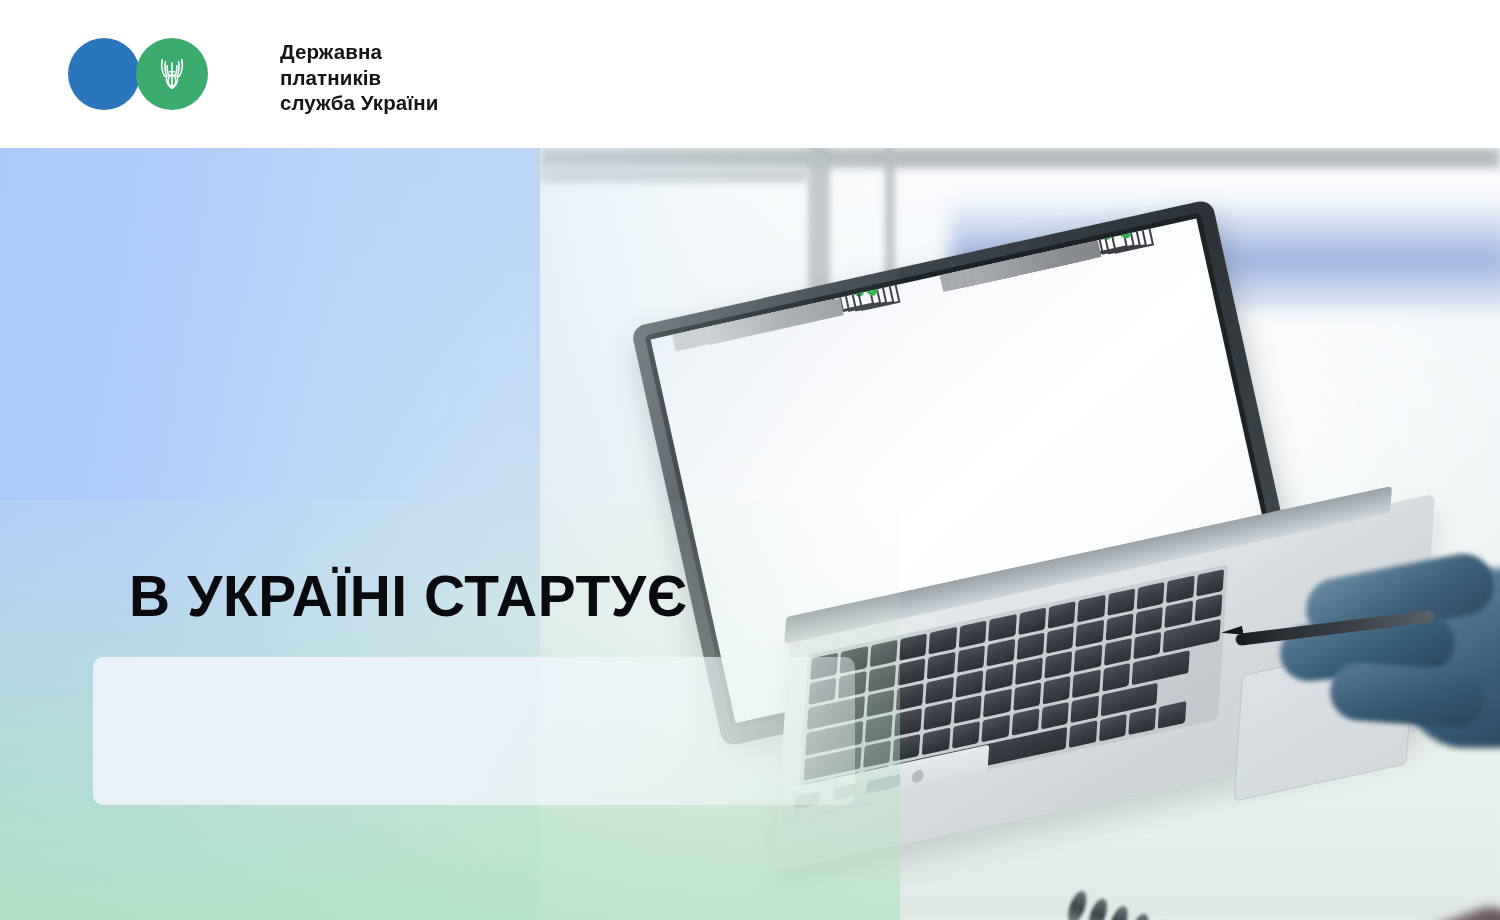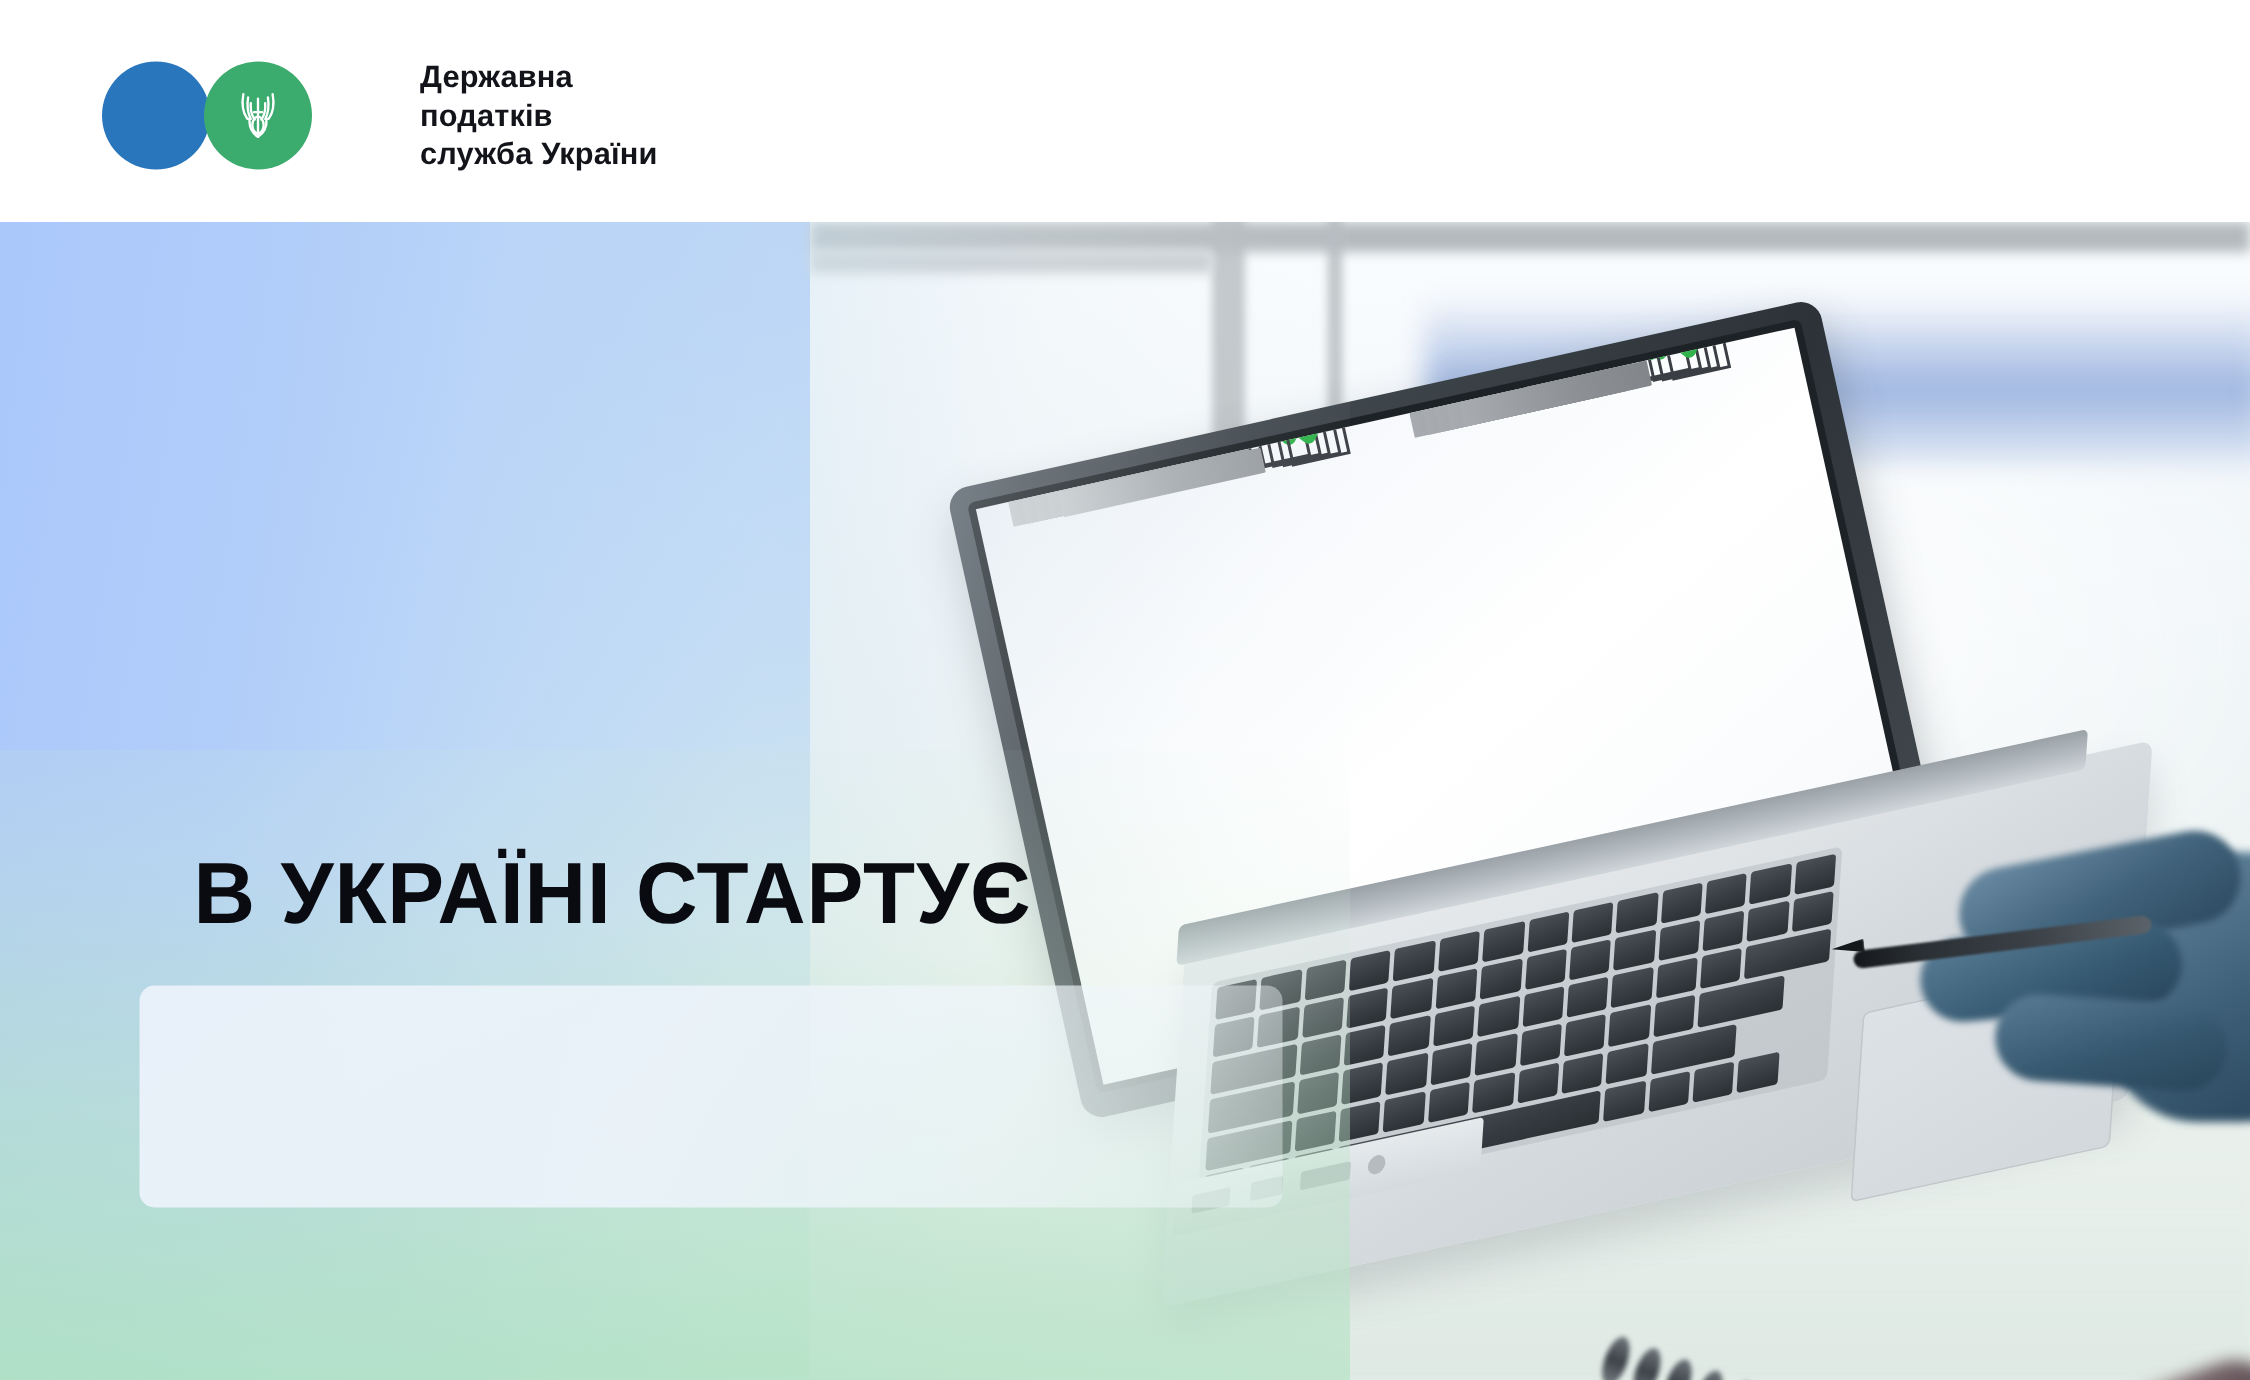--- a/index.html
+++ b/index.html
@@ -14,21 +14,21 @@
   }
 
   
   .header{
     position:absolute;left:0;top:0;width:1500px;height:148px;
     background:#ffffff;z-index:60;
     display:flex;align-items:center;
   }
   .logo-wrap{
     position:absolute;left:68px;top:38px;
-    display:flex;align-items:center;
+    display:flex;align-items:flex-start;
   }
   .logo-marks{position:relative;width:130px;height:72px;}
   .logo-circle-blue{
     position:absolute;left:0;top:0;width:72px;height:72px;border-radius:50%;
     background:#2a76bd;
   }
   .logo-circle-green{
     position:absolute;left:68px;top:0;width:72px;height:72px;border-radius:50%;
     background:#3cab6e;
     display:flex;align-items:center;justify-content:center;
@@ -270,21 +270,21 @@
               <path d="M13.6 14 C13.2 20 14.4 25 17 28.5"></path>
               <path d="M26.4 14 C26.8 20 25.6 25 23 28.5"></path>
               <ellipse cx="20" cy="33.5" rx="5" ry="7.5"></ellipse>
               <path d="M16.5 22 L23.5 22"></path>
             </g>
           </svg>
         </div>
       </div>
       <div class="logo-text">
         <div>Державна</div>
-        <div>податків</div>
+        <div>платників</div>
         <div>служба України</div>
       </div>
     </div>
   </div>
 
   <div class="stage">
 
     <div class="photo-bg">
       <div class="mullion mull-v1"></div>
       <div class="mullion mull-v2"></div>

